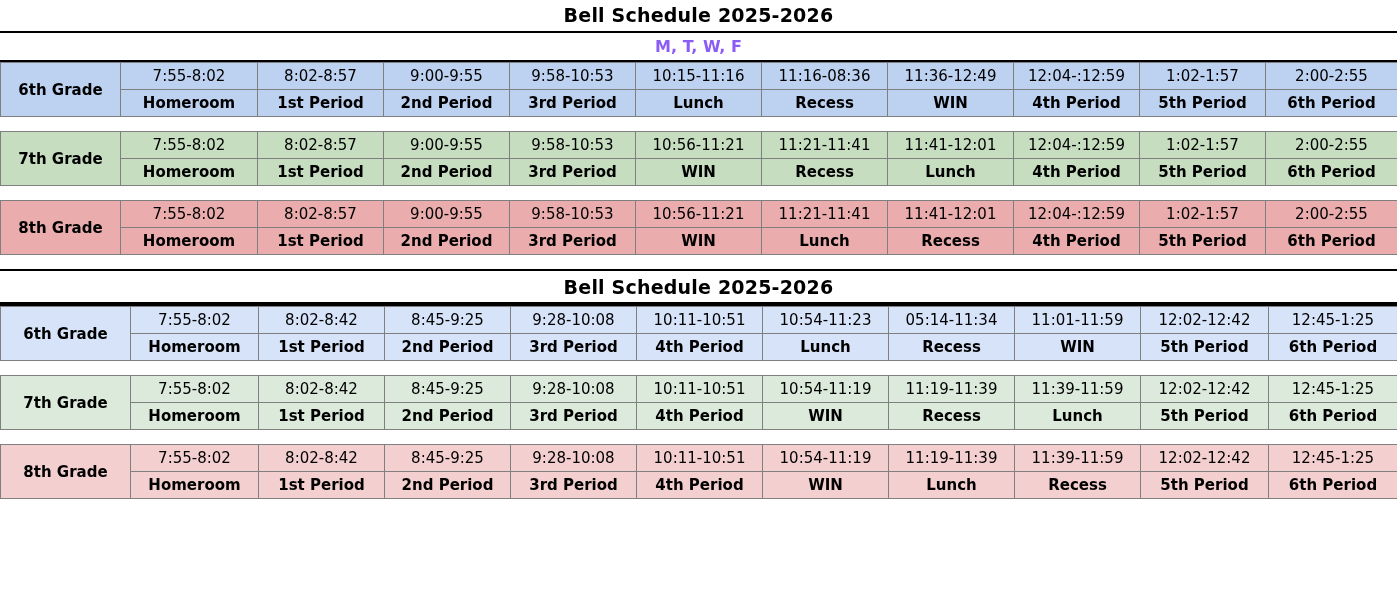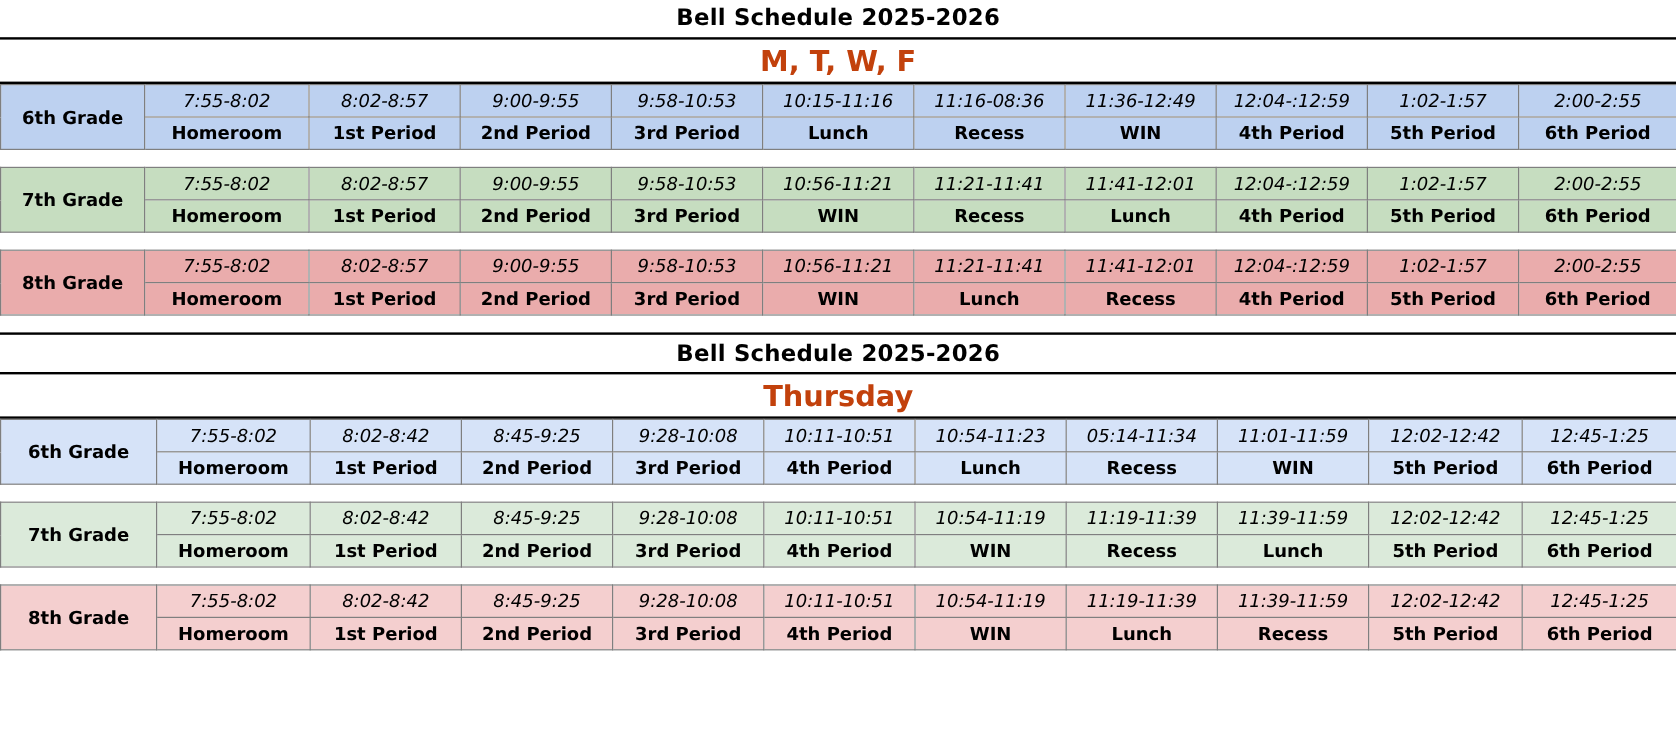--- a/index.html
+++ b/index.html
@@ -24,24 +24,24 @@
     text-align: center;
     letter-spacing: 0.2px;
     line-height: 1.0;
   }
   .title-1 { padding-top: 6px; padding-bottom: 6px; }
   .rule {
     border-top: 2px solid #000000;
     width: 100%;
   }
   .daylabel {
-    font-size: 24px;
+    font-size: 16px;
     font-weight: bold;
     text-align: center;
-    color: #c2410c;
+    color: #8b5cf6;
     padding-top: 6px;
     padding-bottom: 5px;
     line-height: 1.0;
   }
   table.sched {
     border-collapse: collapse;
     table-layout: fixed;
     width: 1397px;
   }
   table.sched td {
@@ -53,21 +53,20 @@
     white-space: nowrap;
     overflow: hidden;
   }
   td.gradecell {
     font-weight: bold;
     font-size: 16px;
     border-left: none;
   }
   td.timecell {
     font-weight: normal;
-    font-style: italic;
   }
   td.periodcell {
     font-weight: bold;
     margin-top: 42px;
   }
   tr.spacerrow td { border: none; background: #ffffff; height: 14px; }
   .g6 { background: #bdd1f0; }
   .g7 { background: #c6ddc0; }
   .g8 { background: #eaacac; }
   .g6b { background: #d6e3f8; }
@@ -187,21 +186,20 @@
         </tr>
       </tbody>
     </table>
   </div>
 
   <div class="rule" style="margin-top:14px"></div>
 
   <div class="block">
     <div class="title sec2-title">Bell Schedule 2025-2026</div>
     <div class="rule"></div>
-    <div class="daylabel">Thursday</div>
     <div class="rule"></div>
     <table class="sched">
       <colgroup>
         <col style="width:130px">
           <col style="width:128px">
           <col style="width:126px">
           <col style="width:126px">
         <col style="width:126px">
           <col style="width:126px">
           <col style="width:126px">

